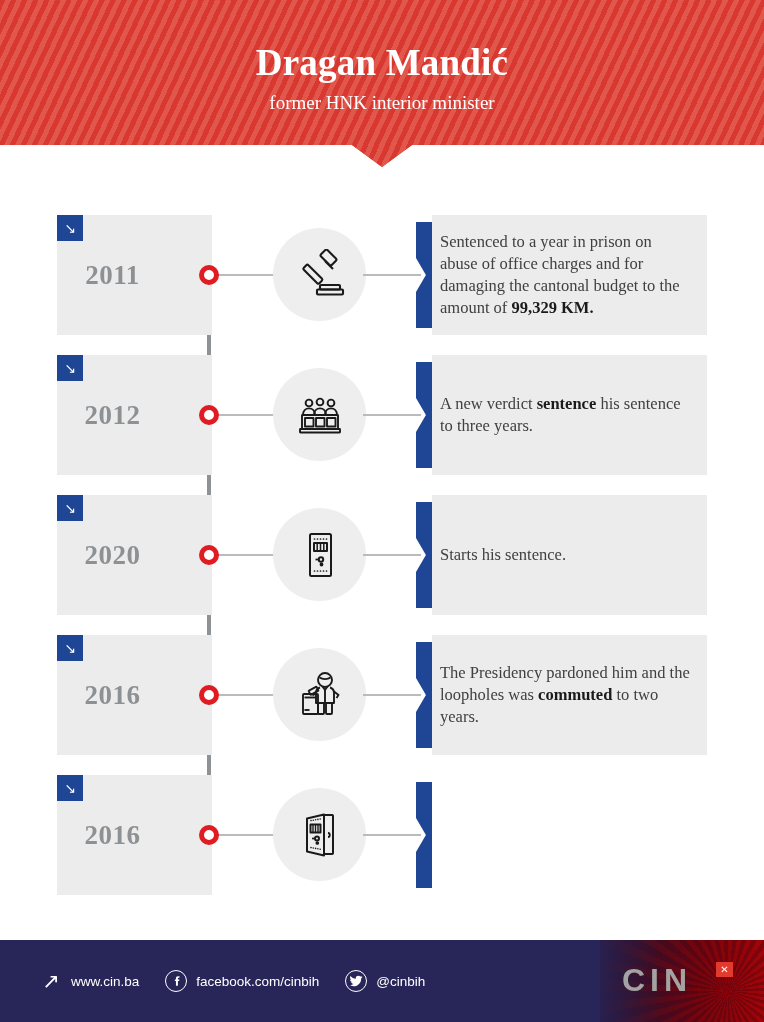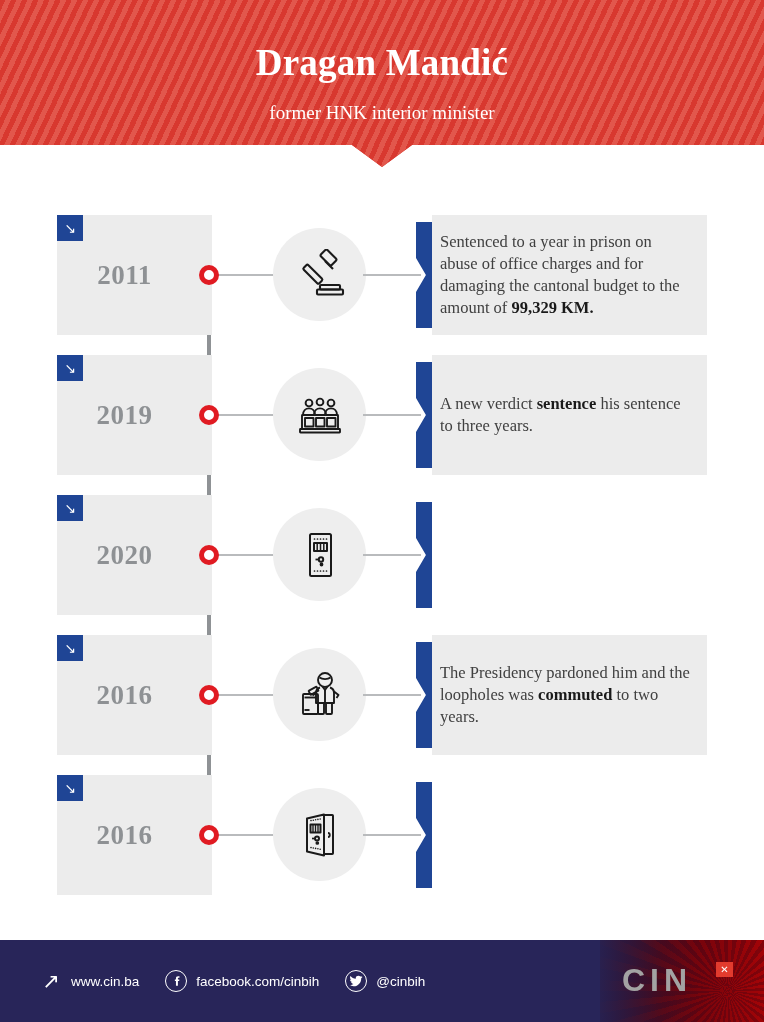--- a/index.html
+++ b/index.html
@@ -41,21 +41,21 @@
   .header-title {
     margin-top: 44px;
     color: #ffffff;
     font-size: 37px;
     font-weight: bold;
     letter-spacing: 0.2px;
     line-height: 1.05;
     font-family: "Liberation Serif", serif;
   }
   .header-subtitle {
-    margin-top: 19px;
+    margin-top: 9px;
     color: #ffffff;
     font-size: 19px;
     font-weight: normal;
     font-family: "Liberation Serif", serif;
   }
   .header-notch {
     position: absolute;
     left: 352px;
     top: 145px;
     width: 60px;
@@ -107,21 +107,21 @@
     height: 26px;
     background: #1f4595;
     color: #ffffff;
     font-size: 14px;
     line-height: 26px;
     text-align: center;
     font-family: "DejaVu Sans", sans-serif;
   }
   .year-label {
     position: absolute;
-    left: 57px;
+    left: 45px;
     top: 0;
     width: 135px;
     height: 120px;
     display: flex;
     align-items: center;
     justify-content: center;
     color: #8e9194;
     font-size: 27px;
     font-weight: bold;
     letter-spacing: 0.5px;
@@ -311,21 +311,21 @@
       <div class="text-panel">
         <p>
           <span>Sentenced to a year in prison on abuse of office charges and for damaging the cantonal budget to the amount of </span><b>99,329 KM.</b>
         </p>
       </div>
     </div>
 
     <div class="row" style="top:140px;">
       <div class="year-panel"></div>
       <div class="corner-badge">↘</div>
-      <div class="year-label">2019</div>
+      <div class="year-label">2012</div>
       <div class="connector conn-left"></div>
       <div class="dot"></div>
       <div class="icon-circle">
         <svg width="50" height="50" viewBox="0 0 50 50" fill="none" stroke="#1a1a1a" stroke-width="1.9" stroke-linejoin="round">
           <circle cx="14" cy="13" r="3.4"></circle>
             <circle cx="25" cy="12" r="3.4"></circle>
             <circle cx="36" cy="13" r="3.4"></circle>
           <path d="M8 25c0-4 2.6-6.6 6-6.6s6 2.6 6 6.6"></path>
           <path d="M19 25c0-4 2.6-6.6 6-6.6s6 2.6 6 6.6"></path>
           <path d="M30 25c0-4 2.6-6.6 6-6.6s6 2.6 6 6.6"></path>
@@ -370,20 +370,25 @@
             <circle cx="19.5" cy="41" r="0.85"></circle>
               <circle cx="22.5" cy="41" r="0.85"></circle>
               <circle cx="25.5" cy="41" r="0.85"></circle>
               <circle cx="28.5" cy="41" r="0.85"></circle>
               <circle cx="31.5" cy="41" r="0.85"></circle>
           </g>
         </svg>
       </div>
       <div class="connector conn-right"></div>
       <div class="blue-bar"></div>
+      <div class="text-panel">
+        <p>
+          <span>Starts his sentence.</span>
+        </p>
+      </div>
     </div>
 
     <div class="row" style="top:420px;">
       <div class="year-panel"></div>
       <div class="corner-badge">↘</div>
       <div class="year-label">2016</div>
       <div class="connector conn-left"></div>
       <div class="dot"></div>
       <div class="icon-circle">
         <svg width="52" height="52" viewBox="0 0 52 52" fill="none" stroke="#1a1a1a" stroke-width="1.9" stroke-linejoin="round">

